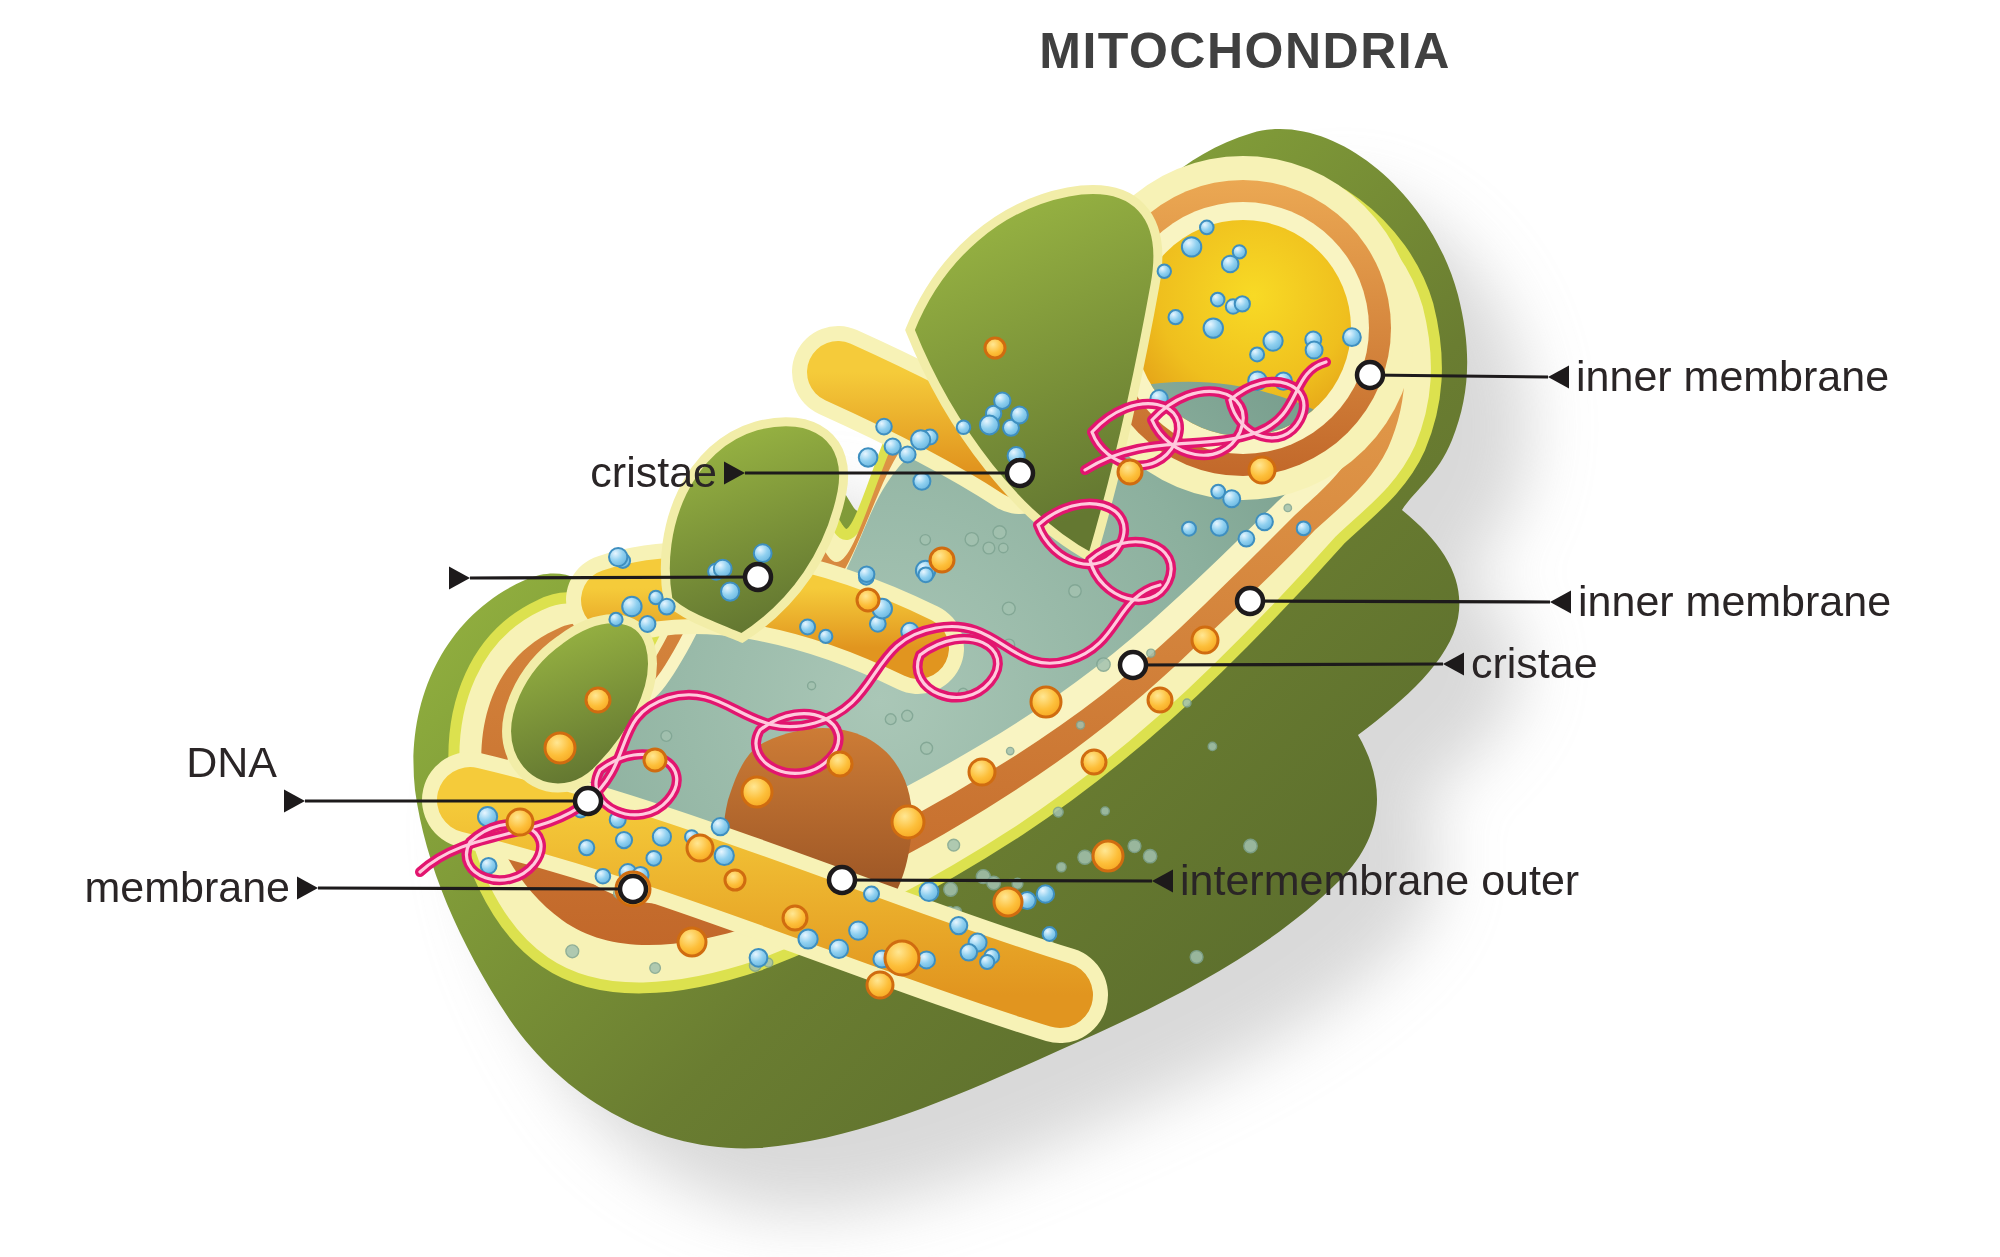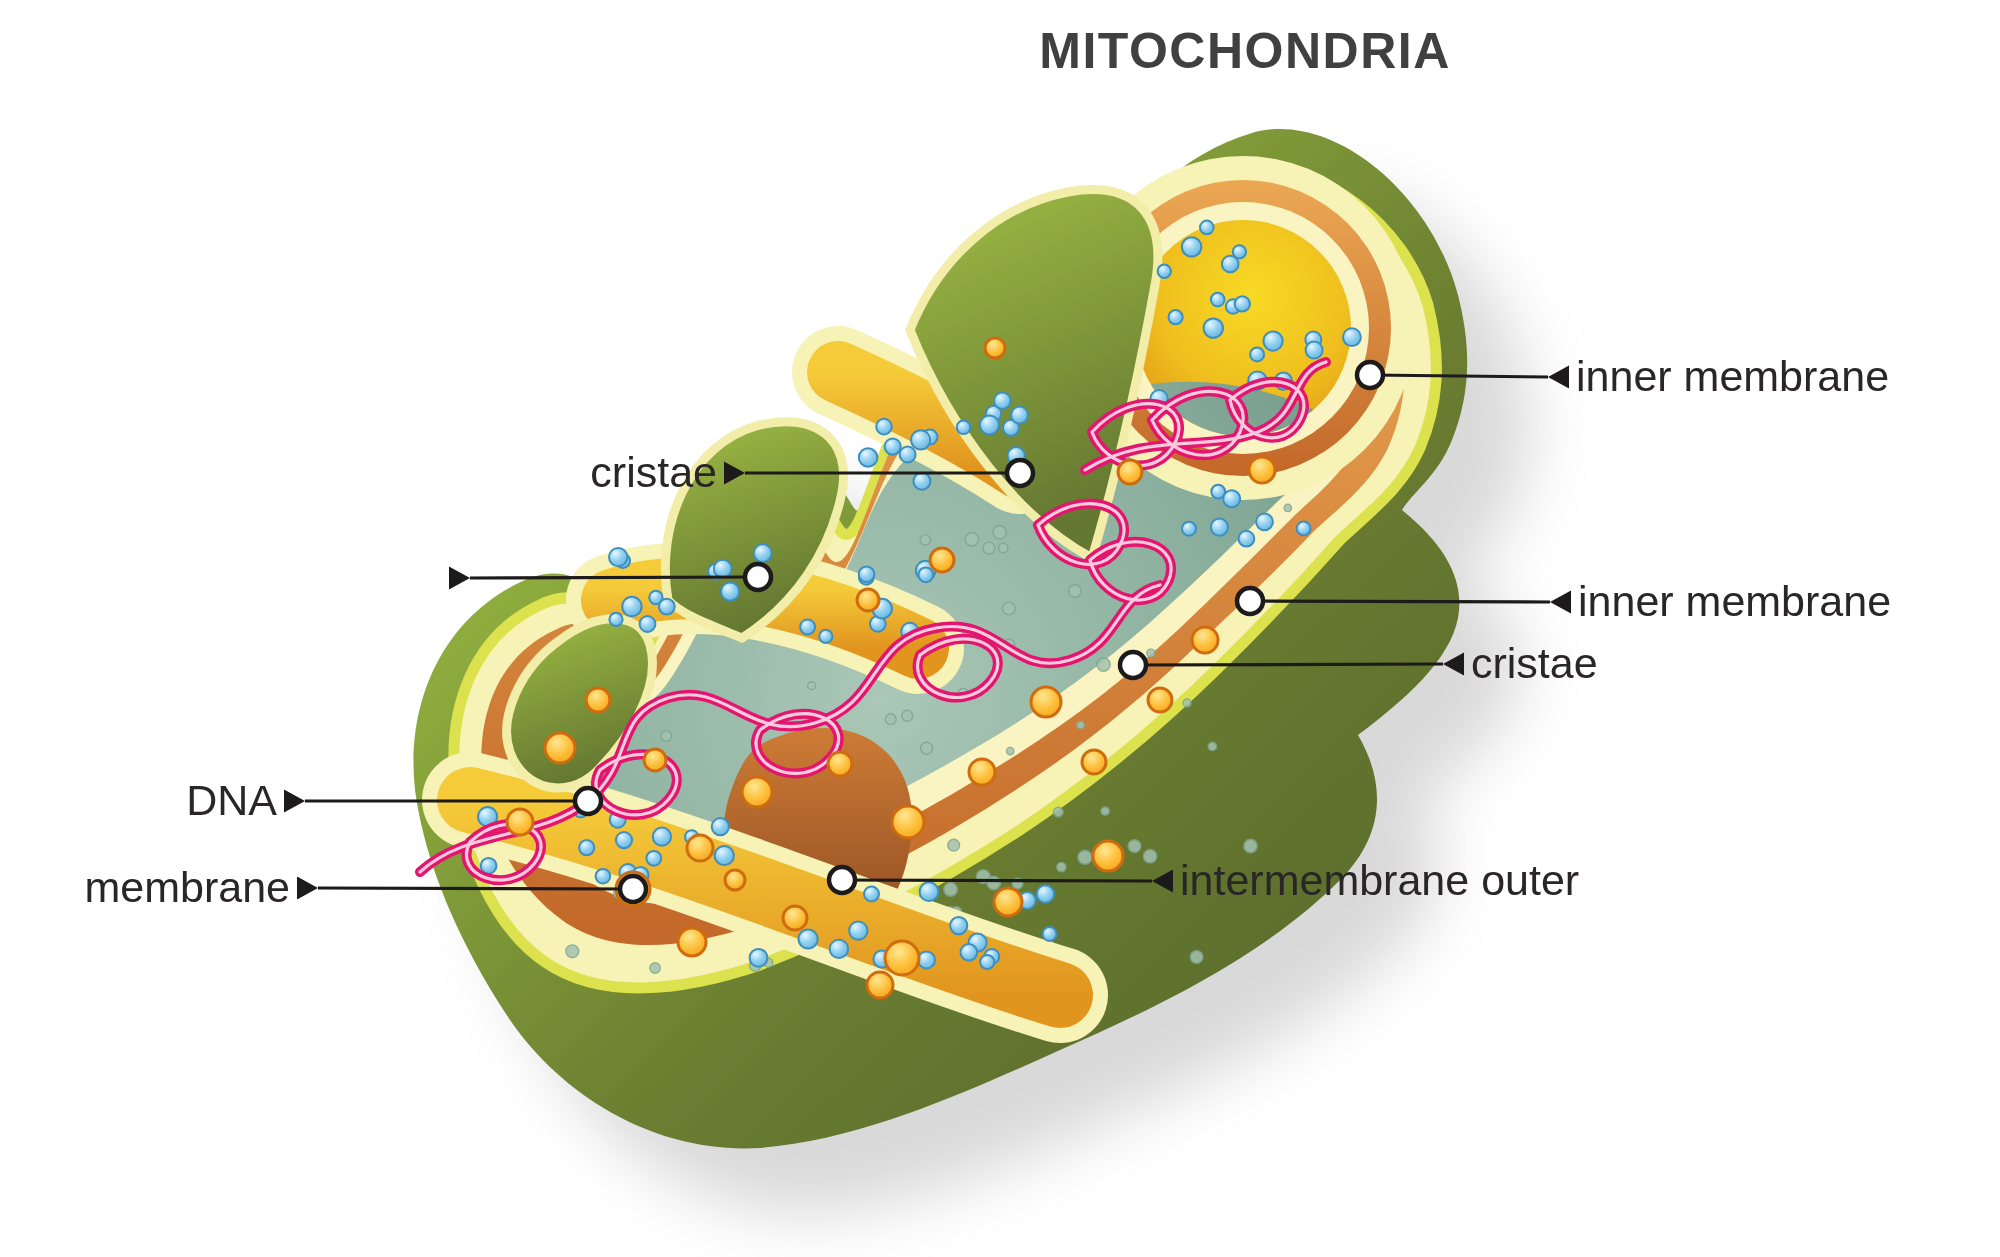--- a/index.html
+++ b/index.html
@@ -368,21 +368,21 @@
         <g>
           <line x1="842" y1="880" x2="1152" y2="881" stroke="#1d1a1b" stroke-width="3.2"></line>
           <polygon points="1152,881 1173,869.5 1173,892.5" fill="#1d1a1b"></polygon>
           <circle cx="842" cy="880" r="13" fill="#ffffff" stroke="#1d1a1b" stroke-width="4.5"></circle>
         </g>
       </g>
   </svg>
 
   <div class="labels-layer" id="labelsLayer">
       <div class="label left" style="top: 473px; right: 1283px;"><span>cristae</span></div>
-      <div class="label left" style="top: 801px; right: 1723px;"><span>DNA</span></div>
+      <div class="label left" style="top: 763px; right: 1723px;"><span>DNA</span></div>
       <div class="label left" style="top: 888px; right: 1710px;"><span>membrane</span></div>
       <div class="label right" style="top: 377px; left: 1576px;"><span>inner membrane</span></div>
       <div class="label right" style="top: 602px; left: 1578px;"><span>inner membrane</span></div>
       <div class="label right" style="top: 664px; left: 1471px;"><span>cristae</span></div>
       <div class="label right" style="top: 881px; left: 1180px;"><span>intermembrane outer</span></div>
     </div>
 
   <div class="page-title">MITOCHONDRIA</div>
 </div>
 

